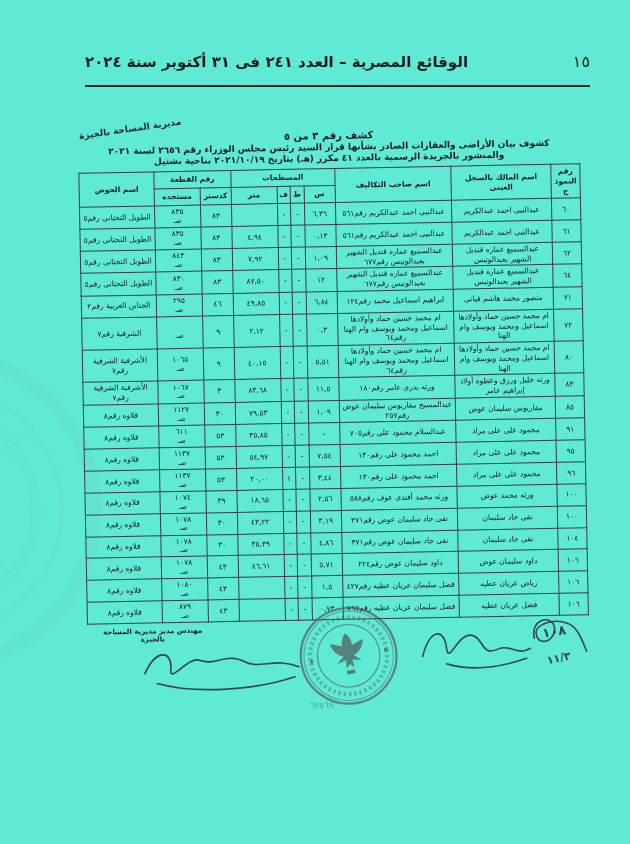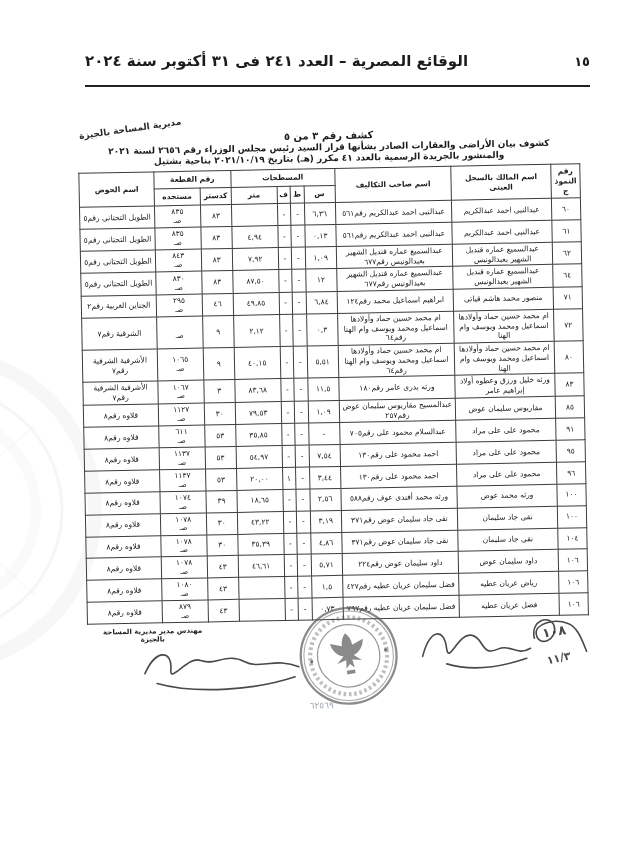--- a/index.html
+++ b/index.html
@@ -1,27 +1,27 @@
 <!DOCTYPE html>
 <html lang="ar"><head>
 <meta charset="utf-8">
 <style>
   *{box-sizing:border-box;}
   html,body{margin:0;padding:0;}
   body{width:630px;height:844px;background:#eceae5;}
   .page{
     position:relative;width:630px;height:844px;overflow:hidden;
-    background:#ffffff;
+    background:#5eead4;
     font-family:"DejaVu Sans",sans-serif;color:#1c1c1c;
   }
   
   .gazette-header{position:absolute;top:52px;left:85px;width:505px;
     display:flex;justify-content:space-between;align-items:baseline;z-index:2;}
   .gazette-title{font-size:15px;font-weight:bold;direction:rtl;letter-spacing:.2px;}
-  .page-number{font-size:13px;font-weight:bold;}
+  .page-number{font-size:16px;font-weight:normal;}
   .header-rule{position:absolute;top:85px;left:85px;width:505px;height:2px;background:#222;z-index:2;}
 
   
   .watermark{position:absolute;left:-105px;top:330px;width:310px;height:360px;opacity:.13;z-index:0;pointer-events:none;}
 
   
   .scan{position:absolute;top:112px;left:80px;width:508px;z-index:1;
     transform:rotate(-1.1deg);direction:rtl;}
   .dept-stamp{position:absolute;left:4px;top:8px;transform:rotate(-7deg);
     font-size:9px;font-weight:bold;color:#2a2a2a;white-space:nowrap;direction:rtl;}

